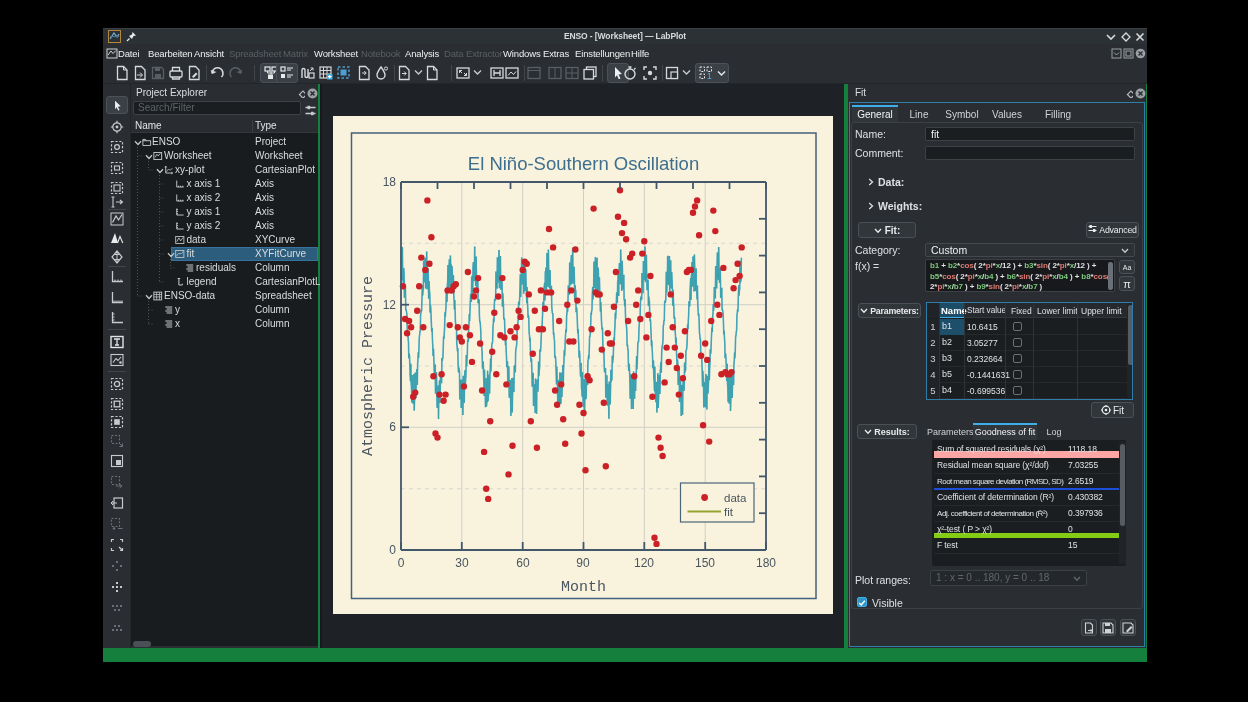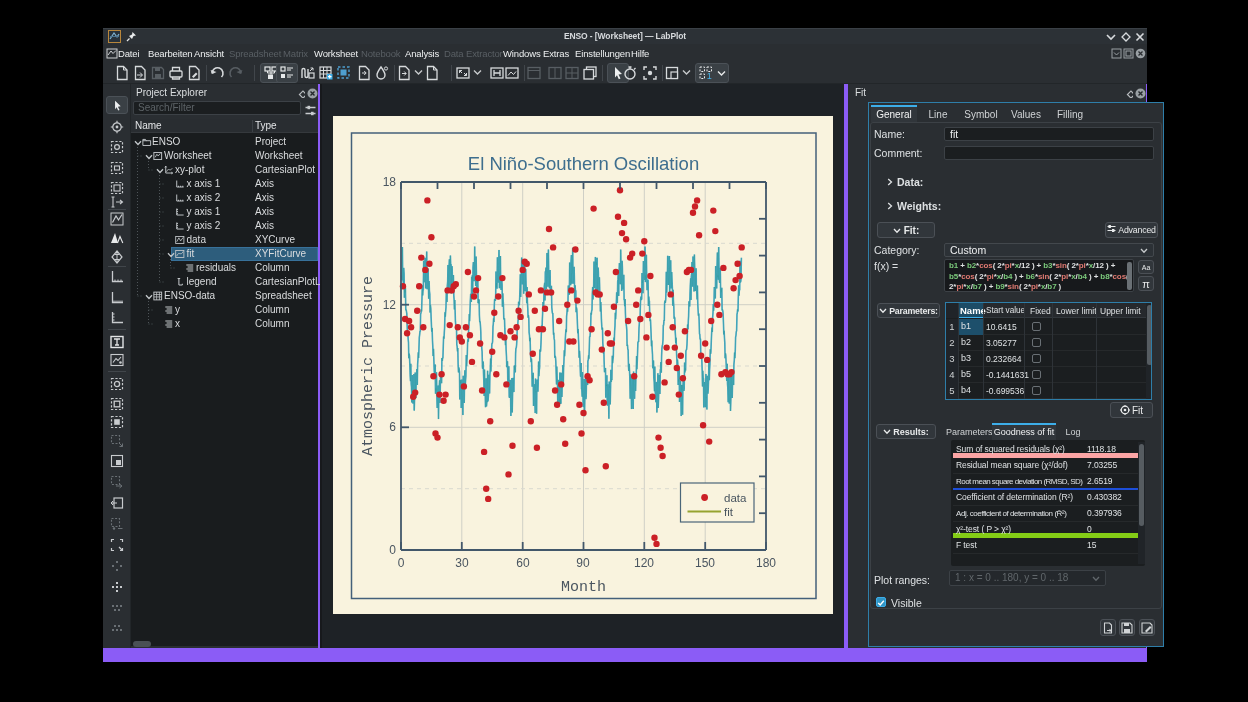--- a/index.html
+++ b/index.html
@@ -1,19 +1,19 @@
 <!DOCTYPE html>
 <html><head>
 <meta charset="utf-8">
 <style>
 * { margin:0; padding:0; box-sizing:border-box; }
 html,body { width:1248px; height:702px; background:#000; overflow:hidden;
   font-family:"Liberation Sans", sans-serif; }
 #win { position:absolute; left:103px; top:28px; width:1044px; height:634px;
-  background:#8b5cf6; }
+  background:#15803d; }
 .abs { position:absolute; }
 
 #titlebar { position:absolute; left:0; top:0; width:1044px; height:16px;
   background:#2c3136; border-top:1px solid #3a4046; }
 #titletext { position:absolute; top:3px; left:0; width:1044px; text-align:center;
   font-size:8.5px; font-weight:600; letter-spacing:-0.1px; color:#d7dadd; }
 
 #menubar { position:absolute; left:0; top:16px; width:1044px; height:18px;
   background:#2a2e32; }
 .mi { position:absolute; top:4px; font-size:9.5px; font-weight:400; color:#edeff0; white-space:nowrap; letter-spacing:-0.15px; }
@@ -49,21 +49,21 @@
 
 #mdi { position:absolute; left:217px; top:56px; width:524px; height:564px;
   background:#1e2226; border-left:2px solid #17191c; }
 #page { position:absolute; left:230px; top:88px; width:500px; height:498px;
   background:#f9f3de; }
 
 #fitdock { position:absolute; left:745px; top:56px; width:298px; height:564px;
   background:#2a2e32; }
 #fitdock .dockhead { position:absolute; left:7px; top:3px; font-size:10px; color:#dcdfe1; }
 #fitbody { position:absolute; left:1px; top:18px; width:296px; height:545px;
-  border:1px solid #2e7ea9; background:#2a2e32;margin-left:19px; }
+  border:1px solid #2e7ea9; background:#2a2e32; }
 .flabel { position:absolute; font-size:10.5px; color:#dee1e3; }
 .finput { position:absolute; background:#1b1e20; border:1px solid #3c4146;
   border-radius:2px; font-size:10.5px; color:#eff0f1; padding-left:5px; }
 .fbtn { position:absolute; background:#31363b; border:1px solid #4b5056;
   border-radius:3px; font-size:10px; font-weight:700; color:#e8eaeb; text-align:center; white-space:nowrap; overflow:hidden; }
 .tab { position:absolute; font-size:10px; color:#d0d3d5; text-align:center; height:15px; line-height:15px; white-space:nowrap; overflow:hidden; }
 .tabsel { background:#31363b; border-top:2px solid #3daee9; color:#f2f3f4; }
 </style>
 </head>
 <body>
@@ -803,21 +803,21 @@
       </svg>
     <svg class="abs" style="left:287px;top:4px" width="11" height="11" viewBox="0 0 11 11">
         <circle cx="5.5" cy="5.5" r="5" fill="#9aa0a4"></circle>
         <path d="M3.5 3.5 L7.5 7.5 M7.5 3.5 L3.5 7.5" stroke="#24282b" stroke-width="1.4"></path>
       </svg>
     <div id="fitbody">
       <div class="tab tabsel" style="left:2px;top:2px;width:46px;height:17px;line-height:15px">General</div>
       <div class="tab" style="left:53px;top:4px;width:32px">Line</div>
       <div class="tab" style="left:91px;top:4px;width:42px">Symbol</div>
       <div class="tab" style="left:139px;top:4px;width:36px">Values</div>
-      <div class="tab" style="left:183px;top:4px;width:36px">Filling</div>
+      <div class="tab" style="left:190px;top:4px;width:36px">Filling</div>
       <div class="abs" style="left:1px;top:19px;width:292px;height:487px;border:1px solid #3c4146;border-radius:3px"></div>
       <div class="flabel" style="left:5px;top:25px">Name:</div>
       <div class="finput" style="left:75px;top:24px;width:210px;height:14px;line-height:12px">fit</div>
       <div class="flabel" style="left:5px;top:44px">Comment:</div>
       <div class="finput" style="left:75px;top:43px;width:210px;height:14px"></div>
       <svg class="abs" style="left:18px;top:75px" width="6" height="8" viewBox="0 0 6 8">
           <path d="M1.2 1 L4.5 4 L1.2 7" stroke="#dee1e3" stroke-width="1.3" fill="none"></path>
         </svg>
       <div class="flabel" style="left:28px;top:73px;font-weight:700">Data:</div>
       <svg class="abs" style="left:18px;top:99px" width="6" height="8" viewBox="0 0 6 8">
@@ -901,21 +901,21 @@
             <circle cx="5" cy="5" r="1.3" fill="#e8eaeb"></circle>
             <path d="M5 0 v2 M5 8 v2 M0 5 h2 M8 5 h2" stroke="#e8eaeb"></path>
           </svg>Fit</div>
       <div class="fbtn" style="left:7px;top:321px;width:60px;height:15px;line-height:14px;font-size:9px"><svg width="8" height="6" viewBox="0 0 8 6" style="margin-right:2px">
             <path d="M1 1 L4 4.2 L7 1" stroke="#e8eaeb" stroke-width="1.3" fill="none"></path>
           </svg>Results:</div>
       <div class="tab" style="left:77px;top:322px;width:46px;font-size:9px">Parameters</div>
       <div class="tab tabsel" style="left:123px;top:320px;width:64px;height:17px;line-height:15px;font-size:9px">Goodness of fit</div>
       <div class="tab" style="left:190px;top:322px;width:28px;font-size:9px">Log</div>
       <div class="abs" style="left:82px;top:337px;width:194px;height:126px;background:#1b1e20;border-radius:2px;font-size:8.5px;letter-spacing:-0.1px;color:#dfe2e4">
-          <div class="abs" style="left:2px;top:2px;width:185px;height:16px;border-bottom:5px solid #fca5a5">
+          <div class="abs" style="left:2px;top:2px;width:185px;height:16px;border-bottom:7px solid #fca5a5">
             <span class="abs" style="left:3px;top:2px;white-space:nowrap">Sum of squared residuals (χ²)</span>
             <span class="abs" style="left:134px;top:2px">1118.18</span>
           </div>
           <div class="abs" style="left:2px;top:18px;width:185px;height:16px;border-bottom:1px solid #26292b">
             <span class="abs" style="left:3px;top:2px;white-space:nowrap">Residual mean square (χ²/dof)</span>
             <span class="abs" style="left:134px;top:2px">7.03255</span>
           </div>
           <div class="abs" style="left:2px;top:34px;width:185px;height:16px;border-bottom:2px solid #1d4ed8">
             <span class="abs" style="left:3px;top:3px;white-space:nowrap;font-size:8px;letter-spacing:-0.55px">Root mean square deviation (RMSD, SD)</span>
             <span class="abs" style="left:134px;top:2px">2.6519</span>

